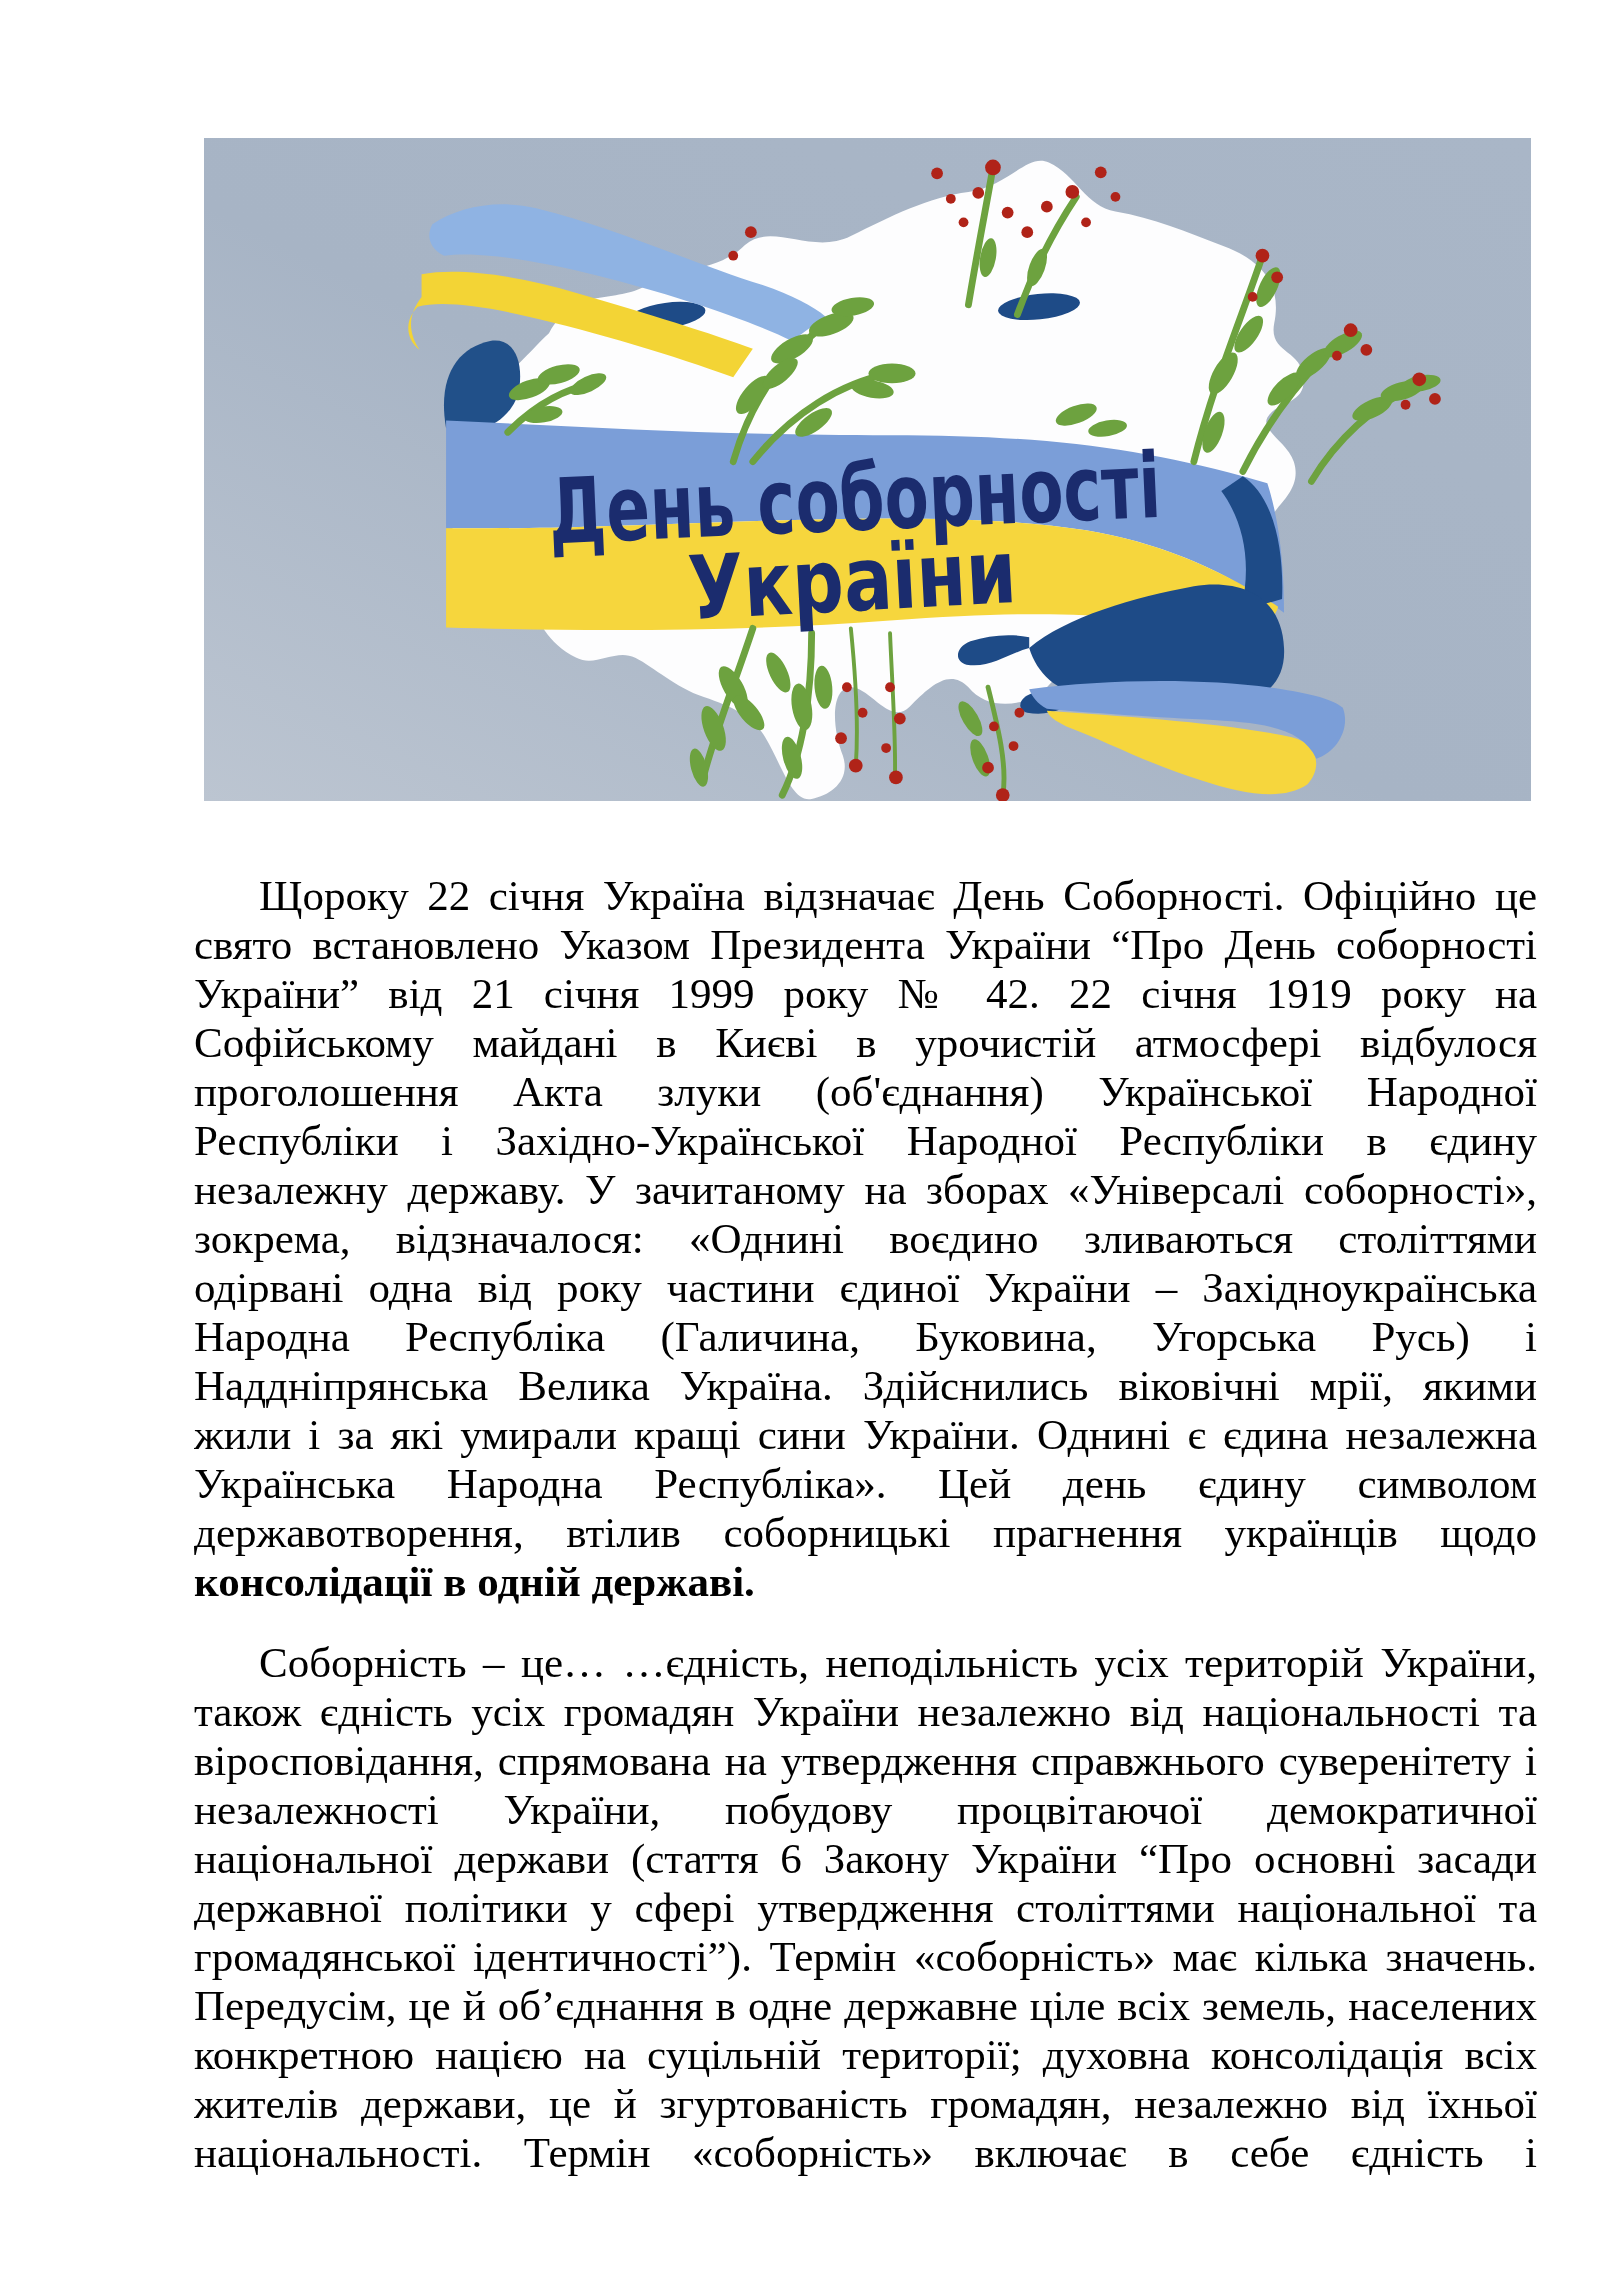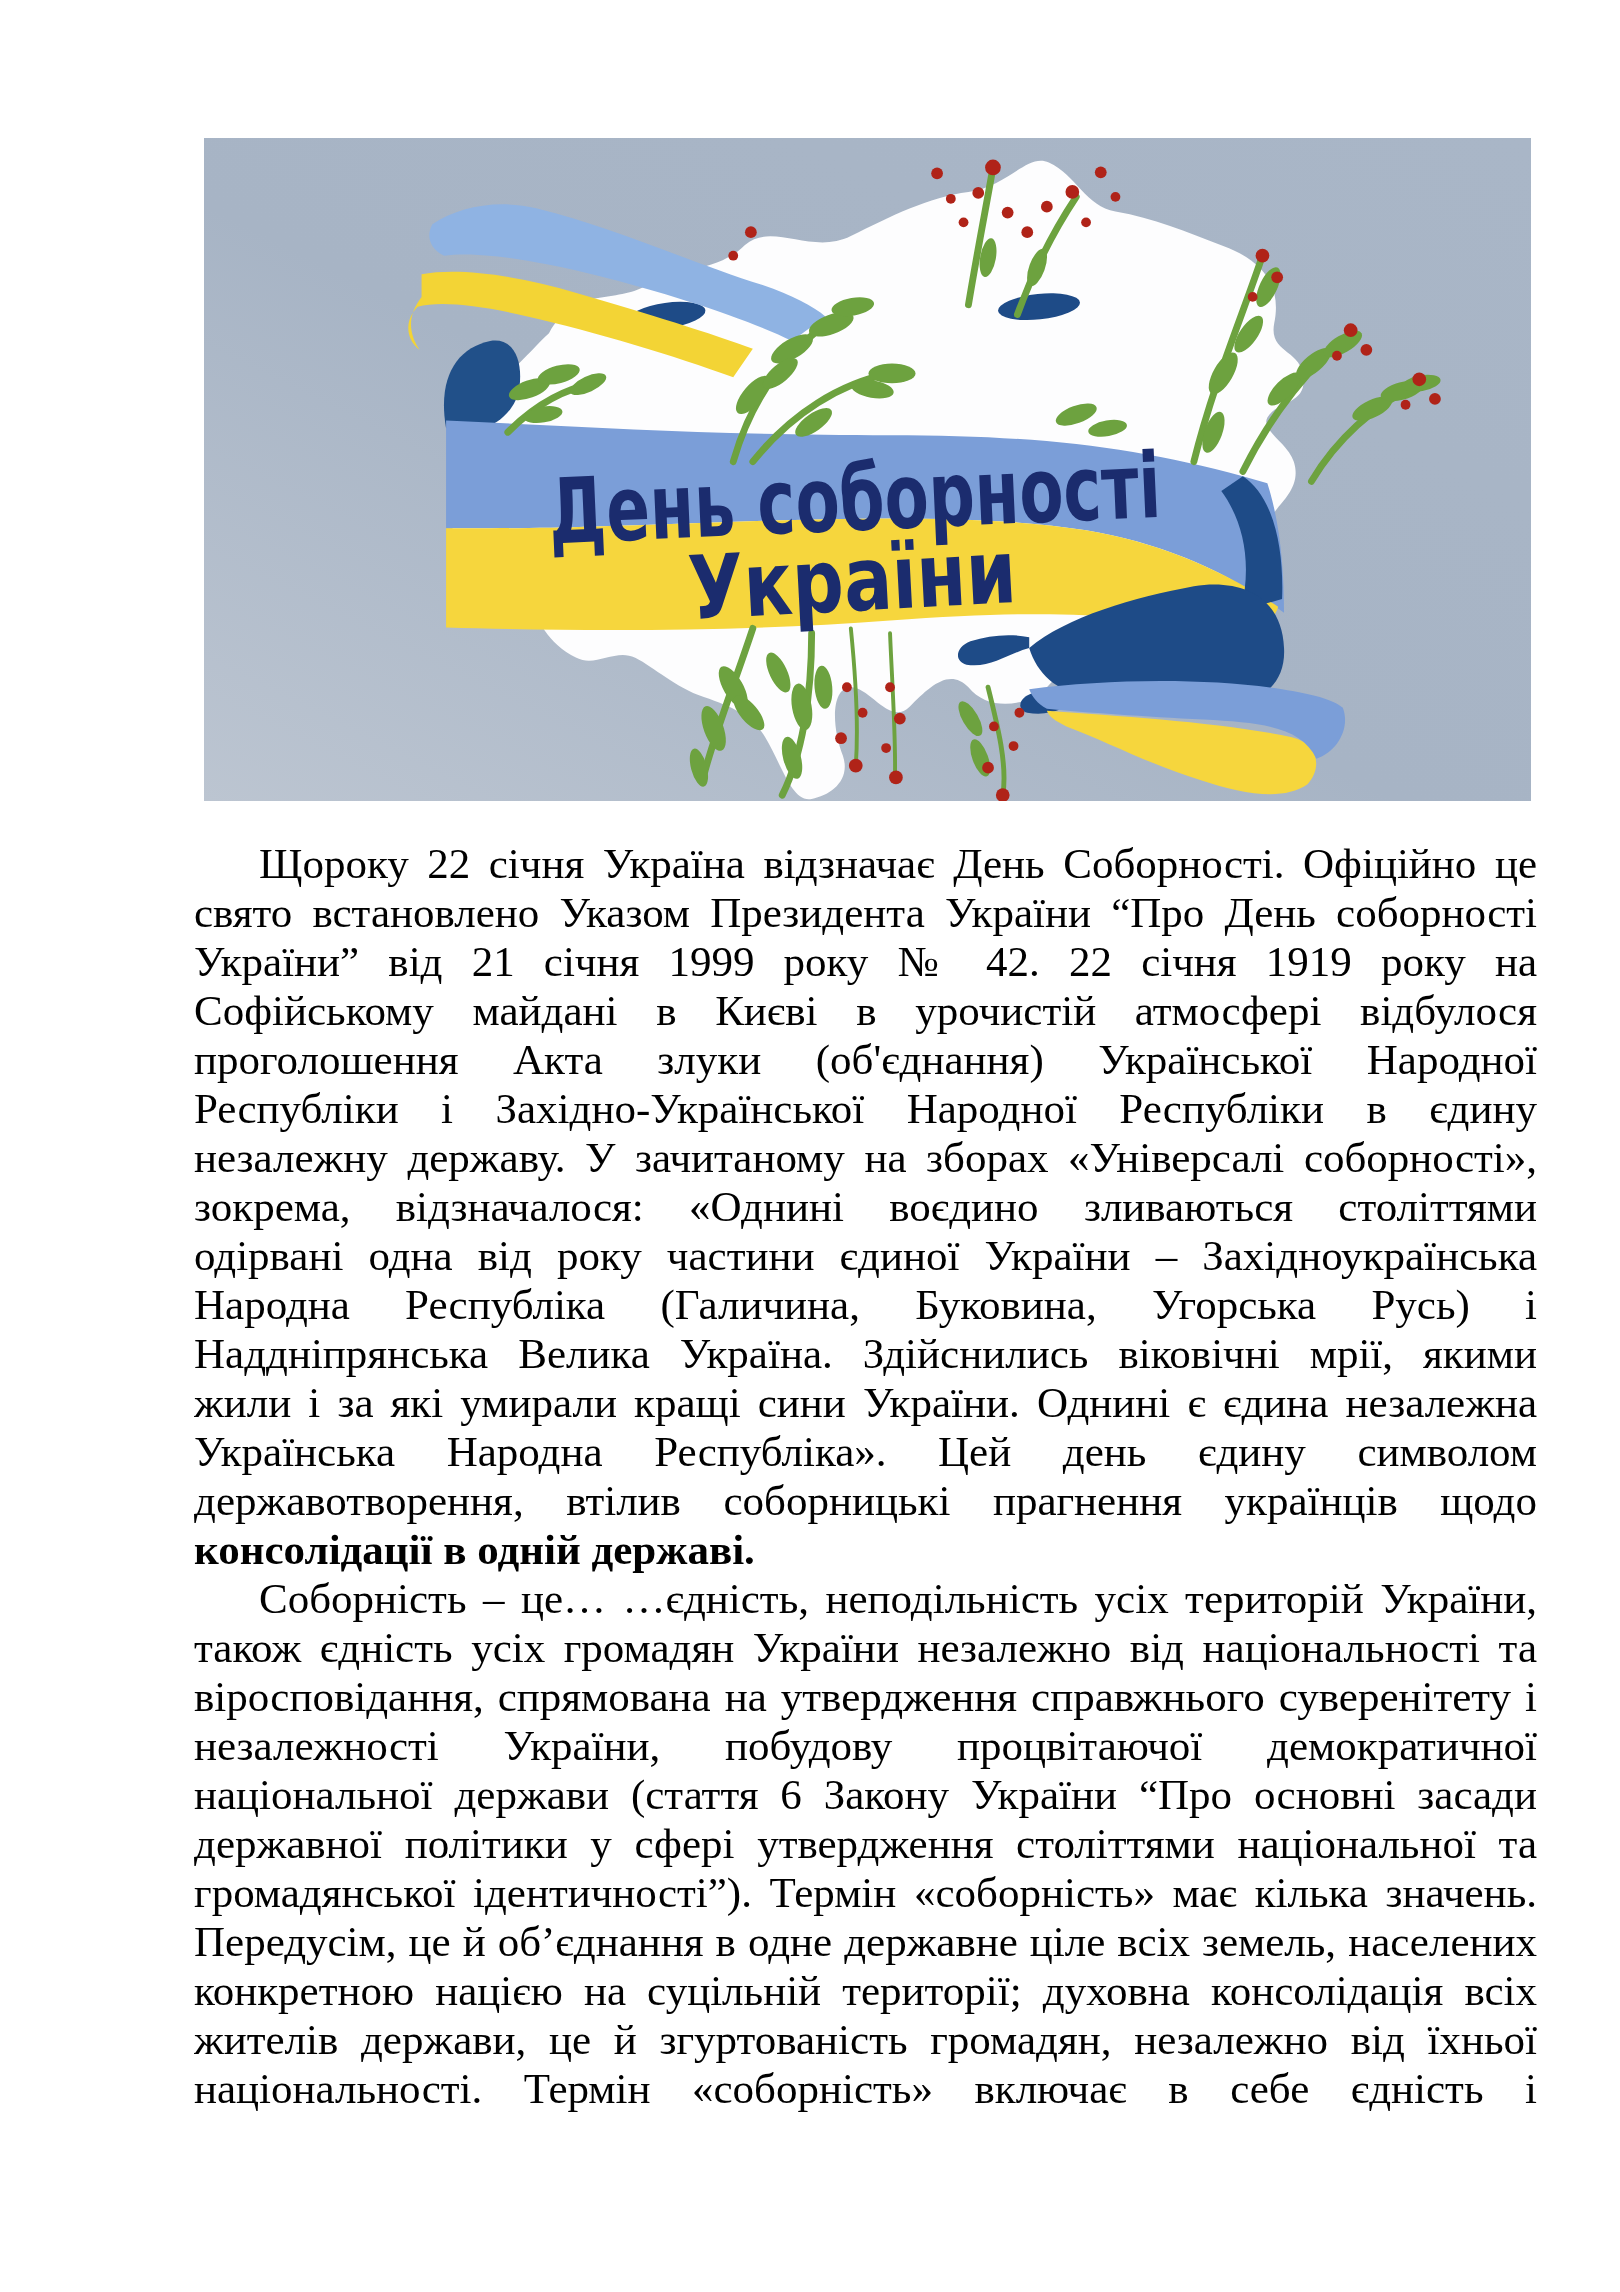--- a/index.html
+++ b/index.html
@@ -11,21 +11,21 @@
     position:absolute;left:204px;top:138px;width:1327px;height:663px;
   }
   .banner svg{display:block;width:100%;height:100%;}
   .doc-body{
     position:absolute;left:194px;top:839px;width:1343px;color:#000;
   }
   .line{
     font-size:43px;line-height:49px;height:49px;overflow:hidden;
     text-align:justify;text-align-last:justify;
   }
-  .line.indent{text-indent:65px;}
+  .line.indent{text-indent:65px;margin-top:32px;}
   .line.par-end{text-align-last:left;font-weight:bold;}
   .banner-title{
     font-family:"DejaVu Sans", sans-serif;font-weight:bold;fill:#1b2c6e;
   }
 </style>
 </head>
 <body>
 
 <div class="banner">
   <svg viewBox="0 0 1354 676" preserveAspectRatio="none">

